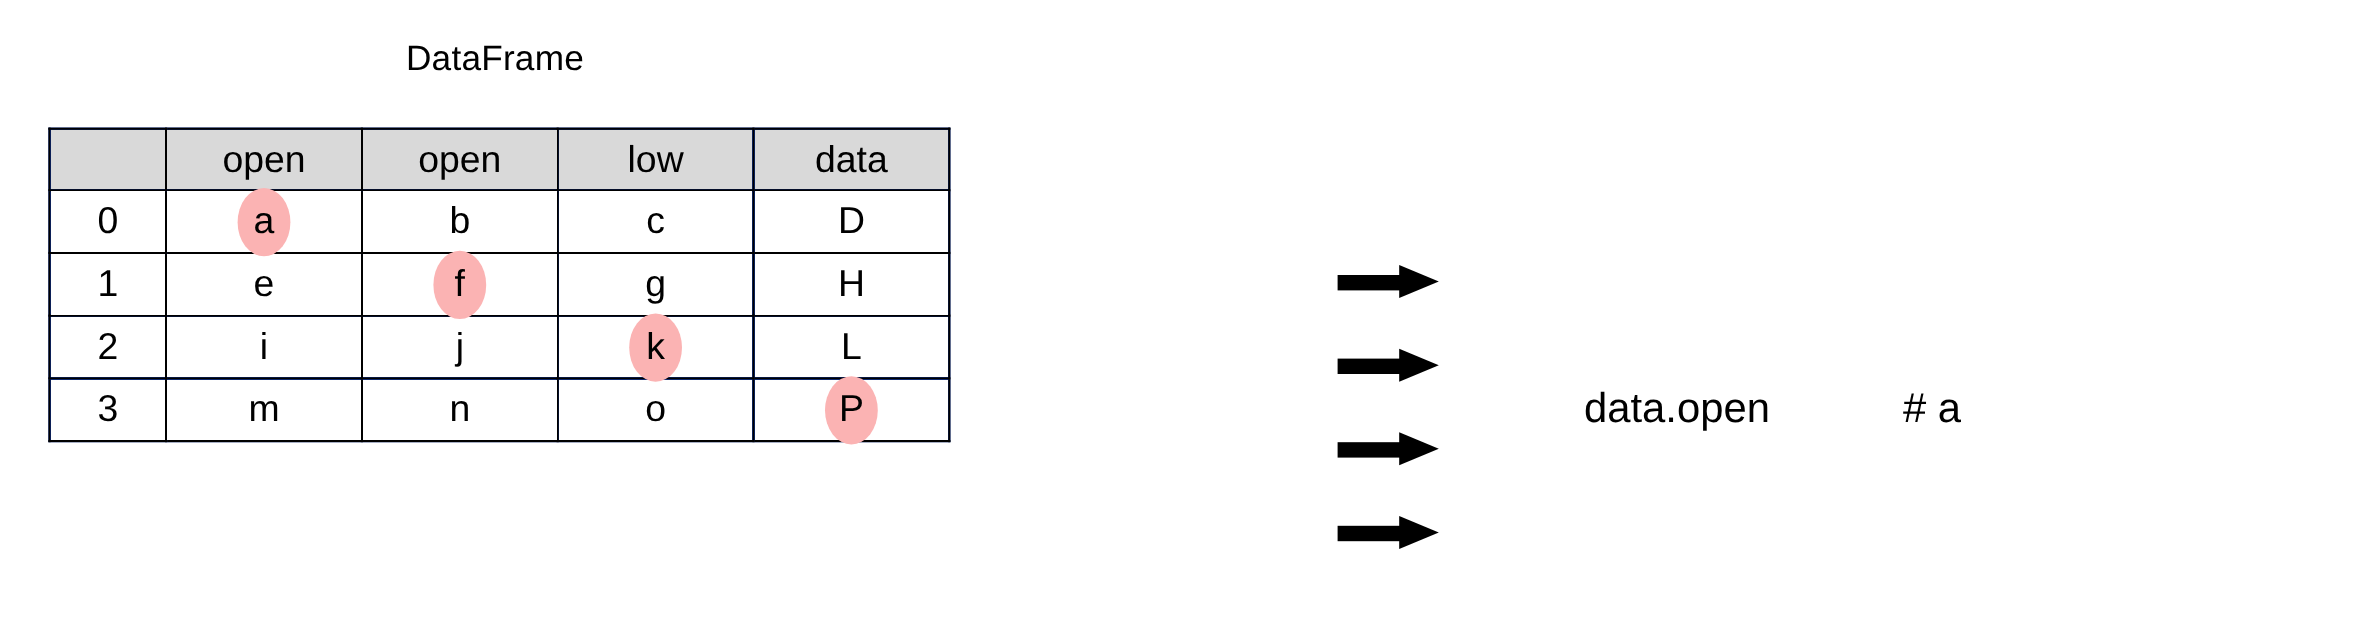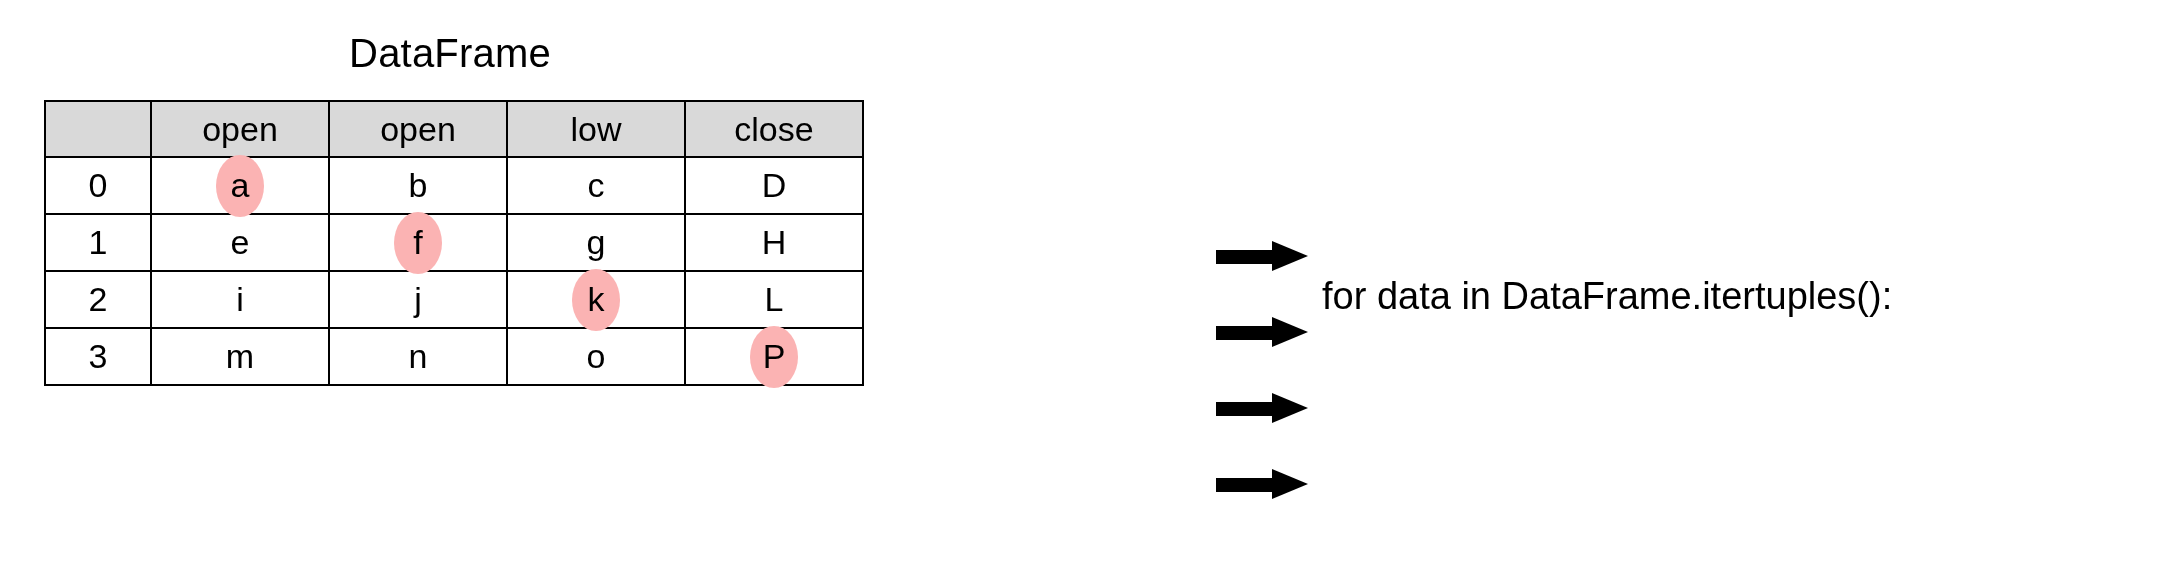--- a/index.html
+++ b/index.html
@@ -22,31 +22,31 @@
     height: 584px;
   }
 
   
   .title {
     position: absolute;
     left: 44px;
     top: 26px;
     width: 812px;
     text-align: center;
-    font-size: 40px;
+    font-size: 32px;
     line-height: 54px;
     letter-spacing: 0.2px;
     white-space: nowrap;
   }
 
   
   .df-table {
     position: absolute;
     left: 44px;
-    top: 100px;
+    top: 116px;
     border-collapse: collapse;
     table-layout: fixed;
     background: #1d4ed8;
   }
   .df-table td, .df-table th {
     border: 2px solid #000000;
     padding: 0;
     height: 55px;
     text-align: center;
     vertical-align: middle;
@@ -153,21 +153,21 @@
 
   <div class="title">DataFrame</div>
 
   <table class="df-table">
     <thead>
       <tr>
         <th class="col-index corner-cell"></th>
         <th class="col-data">open</th>
         <th class="col-data">open</th>
         <th class="col-data">low</th>
-        <th class="col-data">close</th>
+        <th class="col-data">data</th>
       </tr>
     </thead>
     <tbody>
       <tr>
         <td class="col-index">0</td>
         <td class="col-data hl">
           <span class="blob"></span>
           <span class="cell-inner">a</span>
         </td>
         <td class="col-data">
@@ -242,21 +242,20 @@
   <div class="arrow" style="left:1216px; top:393px;">
     <span class="shaft"></span>
     <span class="head"></span>
   </div>
   <div class="arrow" style="left:1216px; top:469px;">
     <span class="shaft"></span>
     <span class="head"></span>
   </div>
 
   <div class="code-block">
-    <span class="code-head">for data in DataFrame.itertuples():</span>
 
     <span class="code-line"><span class="expr">data.open</span><span class="comment"># a</span></span>
 
     
 
     
 
     
   </div>
 

